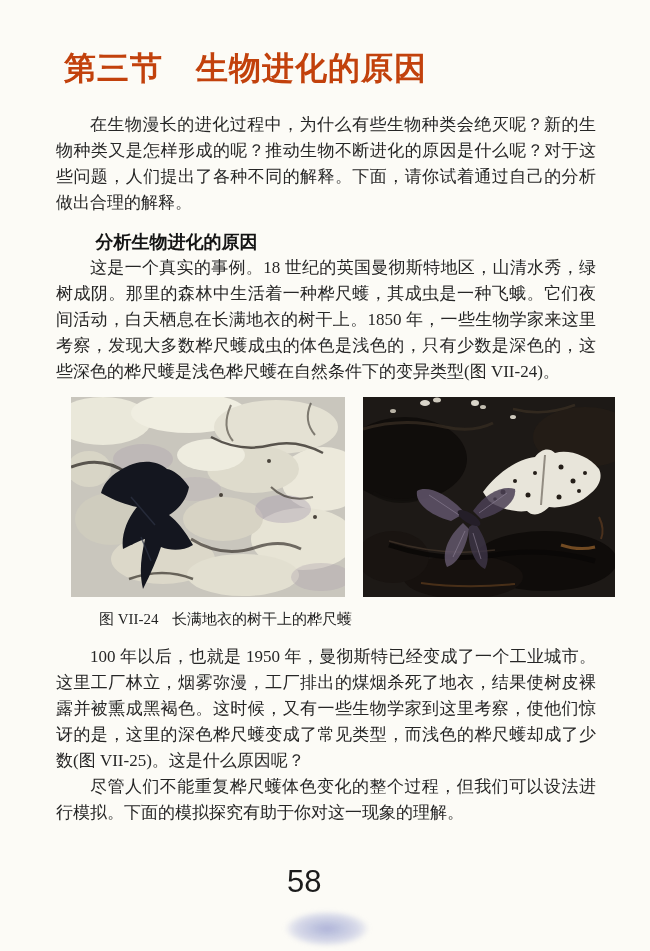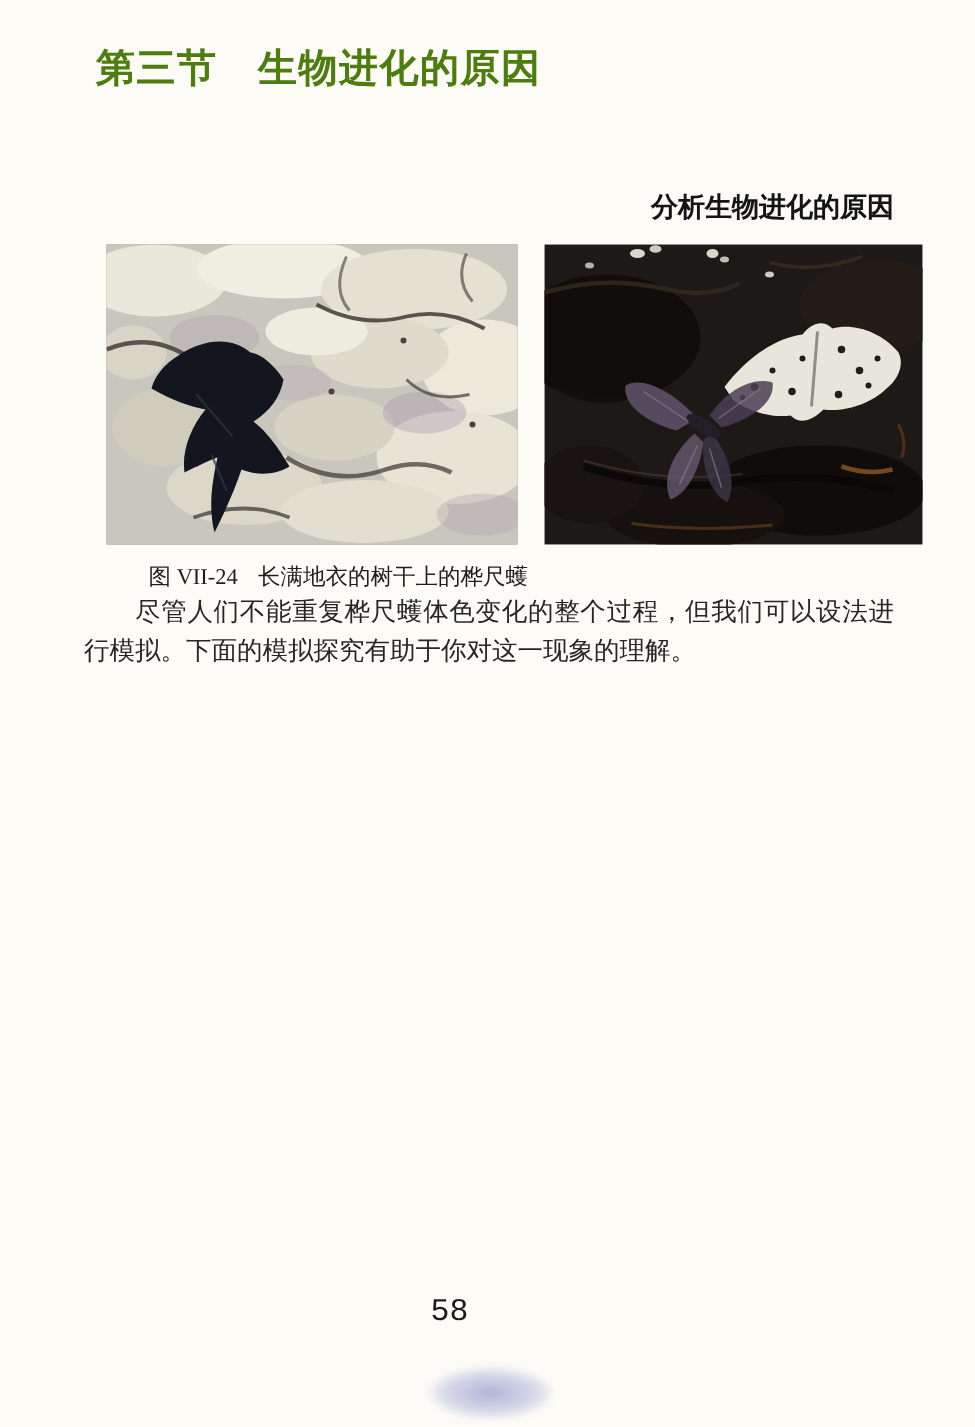--- a/index.html
+++ b/index.html
@@ -2,65 +2,67 @@
 <html><head>
 <meta charset="utf-8">
 <style>
   html,body{margin:0;padding:0;}
   body{
     width:650px;height:951px;position:relative;overflow:hidden;
     background:#fcfbf6;color:#262626;
     font-family:"Liberation Serif","DejaVu Serif",serif;
   }
   .page-title{
-    position:absolute;left:64px;top:28px;margin:0;
+    position:absolute;left:64px;top:47px;margin:0;
     font-family:"Liberation Sans","DejaVu Sans",sans-serif;
-    font-weight:bold;font-size:26px;letter-spacing:1px;color:#4d7c0f;
+    font-weight:bold;font-size:32px;letter-spacing:1px;color:#c2410c;
   }
   .content{
     position:absolute;left:56px;top:112px;width:540px;
     font-size:17px;line-height:26px;text-align:justify;
   }
   .content p{margin:0;text-indent:2em;}
   .section-heading{
     font-family:"Liberation Sans","DejaVu Sans",sans-serif;
     font-size:18px;line-height:26px;font-weight:bold;color:#141414;
-    margin:13px 0 0 0;padding-left:2.2em;text-align:right;
+    margin:13px 0 0 0;padding-left:2.2em;text-align:left;
   }
   .para-after-figures{margin-top:15px !important;}
   .figures{display:flex;gap:11px;margin:12px 0 0 7px;}
   .figures figure{margin:0;display:flex;flex-direction:column;align-items:center;}
   .photo{display:block;background:#888;}
   figcaption{
     font-size:15px;line-height:20px;margin-top:12px;color:#1f1f1f;
     white-space:nowrap;text-align:center;padding-left:36px;
   }
   .fig-label{margin-right:0.9em;}
   .page-blob{
     position:absolute;left:272px;top:902px;width:100px;height:46px;
     background:radial-gradient(ellipse 55% 50% at 55% 58%,
       rgba(122,132,196,0.60), rgba(138,148,206,0.30) 58%, rgba(160,170,215,0) 78%);
     filter:blur(2px);border-radius:50%;
   }
   .page-number{
     position:absolute;left:287px;top:864px;
-    font-family:Liberation Mono, monospace;
-    font-size:21px;color:#1b1b1b;
+    font-family:Liberation Sans, sans-serif;
+    font-size:31px;color:#1b1b1b;
   }
 </style>
 </head>
 <body>
 
 <h1 class="page-title">第三节　生物进化的原因</h1>
 
 <div class="content">
 
+  <p>在生物漫长的进化过程中，为什么有些生物种类会绝灭呢？新的生物种类又是怎样形成的呢？推动生物不断进化的原因是什么呢？对于这些问题，人们提出了各种不同的解释。下面，请你试着通过自己的分析做出合理的解释。</p>
 
   <h2 class="section-heading">分析生物进化的原因</h2>
 
+  <p>这是一个真实的事例。18 世纪的英国曼彻斯特地区，山清水秀，绿树成阴。那里的森林中生活着一种桦尺蠖，其成虫是一种飞蛾。它们夜间活动，白天栖息在长满地衣的树干上。1850 年，一些生物学家来这里考察，发现大多数桦尺蠖成虫的体色是浅色的，只有少数是深色的，这些深色的桦尺蠖是浅色桦尺蠖在自然条件下的变异类型(图 VII-24)。</p>
 
   <div class="figures">
 
     <figure>
       <svg class="photo" width="274" height="200" viewBox="0 0 274 200" xmlns="http://www.w3.org/2000/svg">
         <rect width="274" height="200" fill="#c9c6bd"></rect>
 
         <ellipse cx="32" cy="24" rx="48" ry="24" fill="#eae8da"></ellipse>
         <ellipse cx="118" cy="16" rx="58" ry="20" fill="#f0eee1"></ellipse>
         <ellipse cx="205" cy="30" rx="62" ry="27" fill="#e4e1d3"></ellipse>
@@ -154,20 +156,21 @@
           <path d="M100,126 C84,140 78,158 84,170 C96,166 104,148 106,132 Z" fill="#665a70" opacity="0.8"></path>
           <path d="M112,126 C124,142 128,160 122,172 C110,166 104,146 106,130 Z" fill="#3f3648" opacity="0.8"></path>
           <ellipse cx="106" cy="121" rx="13" ry="5" fill="#241e28" transform="rotate(32 106 121)"></ellipse>
           <path d="M66,98 L96,118 M144,96 L116,116 M90,160 L102,134 M118,162 L110,136" stroke="#8f8497" stroke-width="1" fill="none" opacity="0.6"></path>
         </g>
       </svg>
     </figure>
 
   </div>
 
+  <p class="para-after-figures">100 年以后，也就是 1950 年，曼彻斯特已经变成了一个工业城市。这里工厂林立，烟雾弥漫，工厂排出的煤烟杀死了地衣，结果使树皮裸露并被熏成黑褐色。这时候，又有一些生物学家到这里考察，使他们惊讶的是，这里的深色桦尺蠖变成了常见类型，而浅色的桦尺蠖却成了少数(图 VII-25)。这是什么原因呢？</p>
 
 
   <p>尽管人们不能重复桦尺蠖体色变化的整个过程，但我们可以设法进行模拟。下面的模拟探究有助于你对这一现象的理解。</p>
 
 </div>
 
 <div class="page-blob"></div>
 <div class="page-number">58</div>
 
 </body></html>

